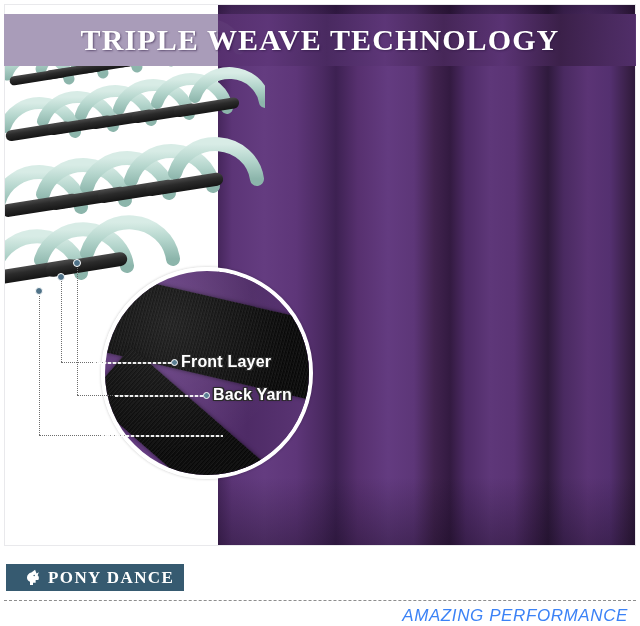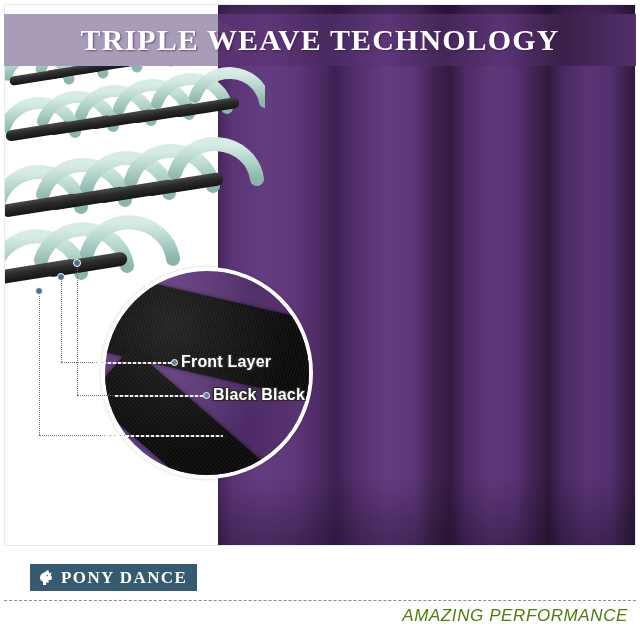--- a/index.html
+++ b/index.html
@@ -213,23 +213,22 @@
     z-index:6;
   }
 
   
   .logo-box {
     position:absolute;
     left:6px; top:564px;
     height:27px;
     background:#365a70;
     display:flex; align-items:center;
-    padding:0 10px 0 6px;
+    padding:0 10px 0 17px;
     z-index:3;
-    margin-left:24px;
   }
   .logo-mark { width:20px; height:20px; flex:0 0 auto; margin-right:5px; }
   .logo-text {
     font-family:"Liberation Serif", serif;
     font-weight:bold;
     font-size:17px;
     color:#ffffff;
     letter-spacing:1.4px;
   }
 
@@ -241,21 +240,21 @@
     z-index:2;
   }
 
   .tagline {
     position:absolute;
     right:12px; top:606px;
     font-family:"Liberation Sans", sans-serif;
     font-style:italic;
     font-size:17px;
     letter-spacing:0.6px;
-    color:#4d7c0f;
+    color:#3b82f6;
     z-index:3;
   }
 </style>
 </head>
 <body>
 
 <div id="root">
 
   <div class="photo-panel">
 
@@ -371,21 +370,21 @@
     <div class="lead-h" style="left:110px; top:390px; width:90px;"></div>
     <div class="lead-h" style="left:96px; top:430px; width:122px;"></div>
 
     <div class="callout" style="left:166px; top:348px;">
       <span class="callout-dot"></span>
       <span class="callout-text">Front Layer</span>
     </div>
 
     <div class="callout" style="left:198px; top:381px;">
       <span class="callout-dot"></span>
-      <span class="callout-text">Black Black</span>
+      <span class="callout-text">Back Yarn</span>
     </div>
 
   </div>
 
   <div class="banner">
     <div class="banner-left"></div>
     <div class="banner-right"></div>
     <div class="banner-title">TRIPLE WEAVE TECHNOLOGY</div>
   </div>
 

